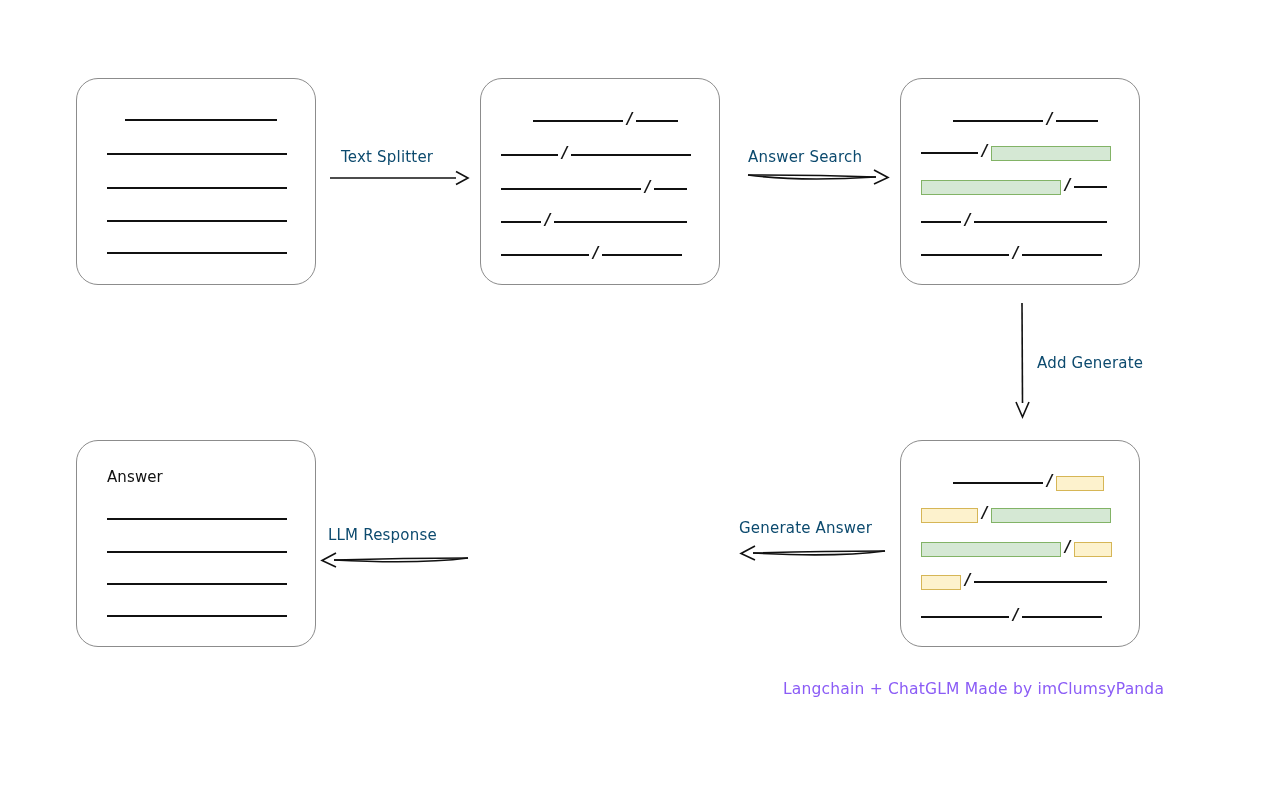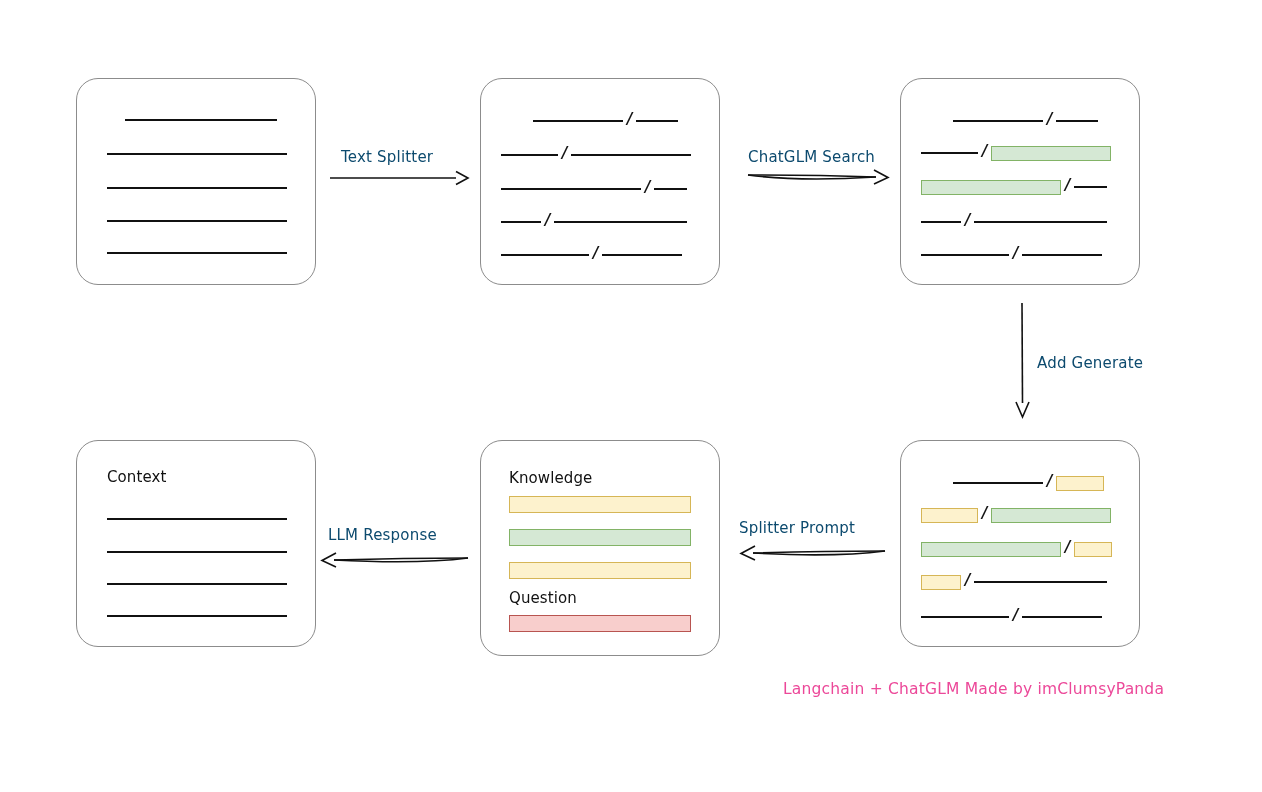--- a/index.html
+++ b/index.html
@@ -70,21 +70,21 @@
   .arrow-label{
     position:absolute;
     font-size:15px;color:#0c4a6e;white-space:nowrap;letter-spacing:.2px;
   }
   svg.edge{position:absolute;overflow:visible;}
   svg.edge path{fill:none;stroke:#111;stroke-width:1.6px;}
   svg.edge .head{fill:none;stroke:#111;stroke-width:1.6px;stroke-linejoin:miter;}
 
   .footer{
     position:absolute;left:783px;top:680px;
-    font-size:15.5px;color:#ec4899;white-space:nowrap;letter-spacing:.2px;
+    font-size:15.5px;color:#8b5cf6;white-space:nowrap;letter-spacing:.2px;
   }
 </style>
 </head>
 <body>
 
 <div id="canvas">
 
   <div class="doc-box" id="box-source">
     <div class="plain-row" style="left:48px;  top:40px;  width:152px;"></div>
     <div class="plain-row" style="left:30px;  top:74px;  width:180px;"></div>
@@ -176,57 +176,49 @@
         <div class="seg" style="width:133px;"></div>
       </div>
       <div class="row" style="top:168px;">
         <div class="seg" style="width:88px;"></div>
         <div class="slash">/</div>
         <div class="seg" style="width:80px;"></div>
       </div>
     </div>
   </div>
 
-  <div class="doc-box" id="box-prompt">
-    <div class="box-label" style="left:28px;top:28px;">Knowledge</div>
-    <div class="bar yellow" style="left:28px;top:55px;width:182px;"></div>
-    <div class="bar green" style="left:28px;top:88px;width:182px;"></div>
-    <div class="bar yellow" style="left:28px;top:121px;width:182px;"></div>
-    <div class="box-label" style="left:28px;top:148px;">Question</div>
-    <div class="bar red" style="left:28px;top:174px;width:182px;"></div>
-  </div>
 
   <div class="doc-box" id="box-answer">
-    <div class="box-label" style="left:30px;top:27px;">Context</div>
+    <div class="box-label" style="left:30px;top:27px;">Answer</div>
     <div class="plain-row" style="left:30px;top:77px;  width:180px;"></div>
     <div class="plain-row" style="left:30px;top:110px; width:180px;"></div>
     <div class="plain-row" style="left:30px;top:142px; width:180px;"></div>
     <div class="plain-row" style="left:30px;top:174px; width:180px;"></div>
   </div>
 
   <div class="arrow-label" style="left:341px;top:148px;">Text Splitter</div>
   <svg class="edge" style="left:330px;top:168px;" width="140" height="20" viewBox="0 0 140 20">
     <path d="M0,10 L126,10"></path>
     <path class="head" d="M126,3.5 L138,10 L126,16.5"></path>
   </svg>
 
-  <div class="arrow-label" style="left:748px;top:148px;">ChatGLM Search</div>
+  <div class="arrow-label" style="left:748px;top:148px;">Answer Search</div>
   <svg class="edge" style="left:748px;top:166px;" width="142" height="24" viewBox="0 0 142 24">
     <path d="M0,9 C45,15 95,13 128,11"></path>
     <path d="M0,9 C48,9 98,10 128,11"></path>
     <path class="head" d="M126,4 L140,11.5 L126,18"></path>
   </svg>
 
   <div class="arrow-label" style="left:1037px;top:354px;">Add Generate</div>
   <svg class="edge" style="left:1012px;top:303px;" width="24" height="116" viewBox="0 0 24 116">
     <path d="M10,0 L10.5,100"></path>
     <path class="head" d="M4,99 L10.5,114 L17,99"></path>
   </svg>
 
-  <div class="arrow-label" style="left:739px;top:519px;">Splitter Prompt</div>
+  <div class="arrow-label" style="left:739px;top:519px;">Generate Answer</div>
   <svg class="edge" style="left:739px;top:541px;" width="148" height="24" viewBox="0 0 148 24">
     <path d="M146,10 C100,16 50,14 14,12"></path>
     <path d="M146,10 C98,10 48,11 14,12"></path>
     <path class="head" d="M16,5 L2,12.5 L16,19"></path>
   </svg>
 
   <div class="arrow-label" style="left:328px;top:526px;">LLM Response</div>
   <svg class="edge" style="left:318px;top:549px;" width="152" height="24" viewBox="0 0 152 24">
     <path d="M150,9 C104,15 54,13 16,11"></path>
     <path d="M150,9 C102,9 52,10 16,11"></path>

